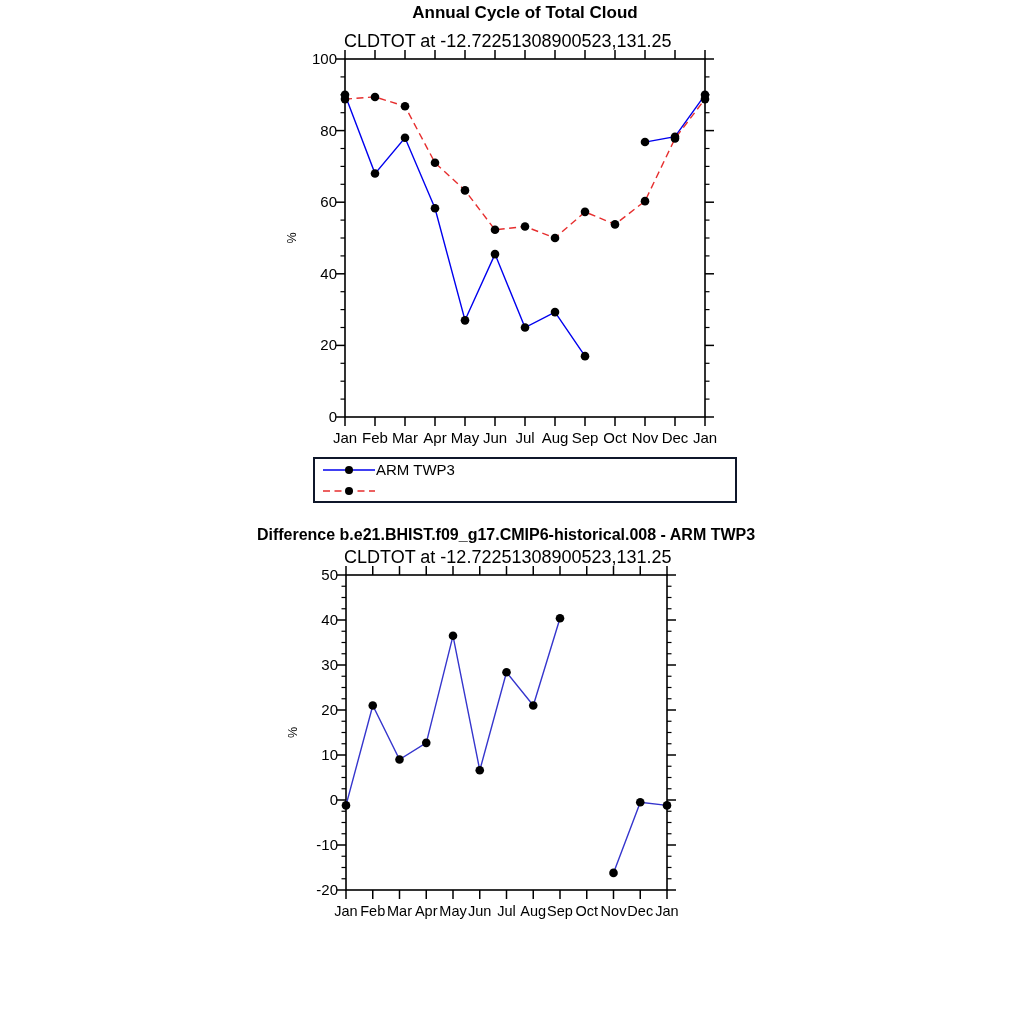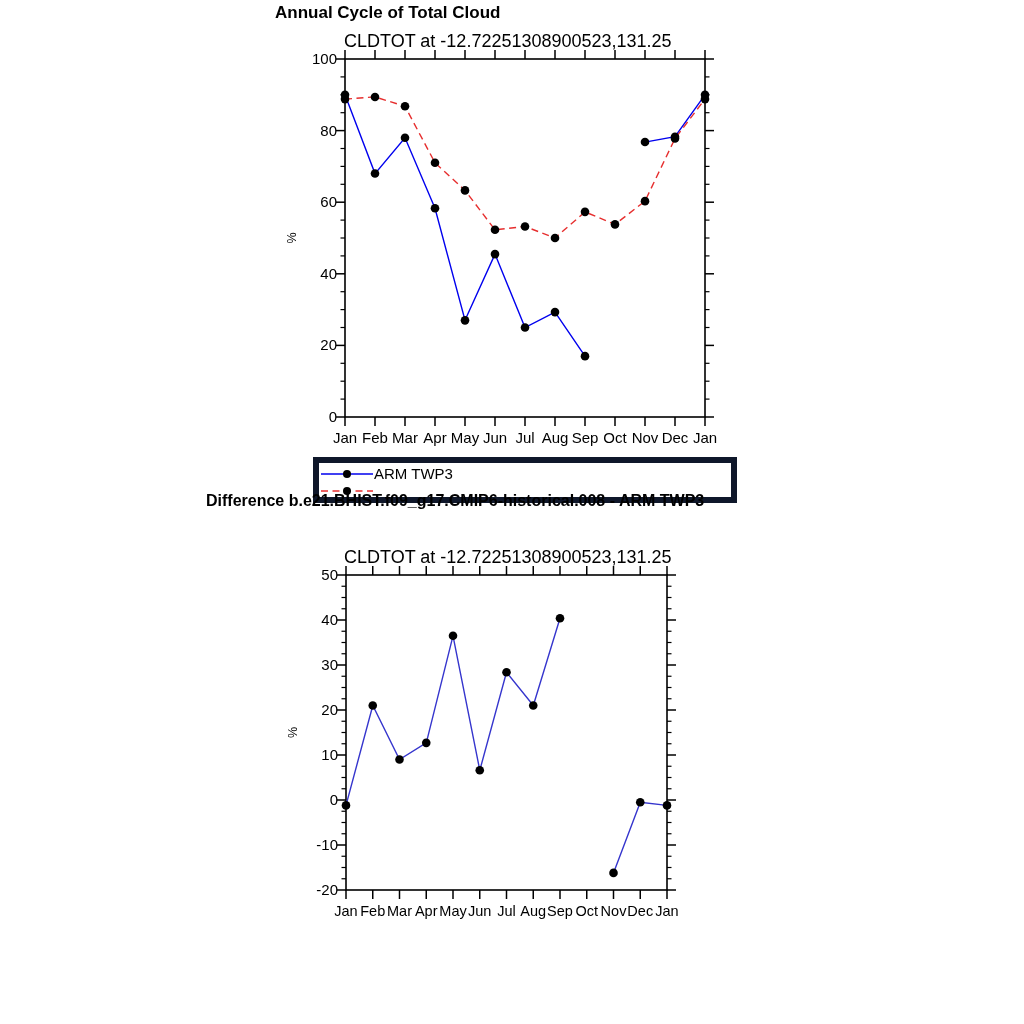--- a/index.html
+++ b/index.html
@@ -3,31 +3,31 @@
 <meta charset="utf-8">
 <style>
   html, body { margin:0; padding:0; background:#ffffff; }
   .canvas {
     position:relative; width:1024px; height:1024px;
     background:#ffffff; overflow:hidden;
     font-family:"Liberation Sans", sans-serif;
     color:#000000;
   }
   svg.plots { position:absolute; left:0; top:0; }
-  .title { position:absolute; font-weight:bold; }
+  .title { position:absolute; font-weight:bold; text-align:center; }
   .t1 { left:275px; top:3px;  width:500px; font-size:17px; }
-  .t2 { left:206px; top:492px; width:600px; font-size:16px; }
+  .t2 { left:206px; top:526px; width:600px; font-size:16px; }
   .subtitle { position:absolute; font-size:18px; }
   .s1 { left:344px; top:31px; }
   .s2 { left:344px; top:547px; }
   .legend {
     position:absolute; left:313px; top:457px; width:424px; height:46px;
-    border:6px solid #0f172a; box-sizing:border-box;
+    border:2px solid #0f172a; box-sizing:border-box;
     display:flex; flex-direction:column; justify-content:center;
-    padding-left:1px;
+    padding-left:7px;
   }
   .legend-row { display:flex; align-items:center; height:21px; }
   .legend-row svg { flex:0 0 auto; }
   .legend-label { font-size:15px; white-space:nowrap; line-height:21px; }
 </style>
 </head>
 <body>
 
 <div class="canvas">
 

